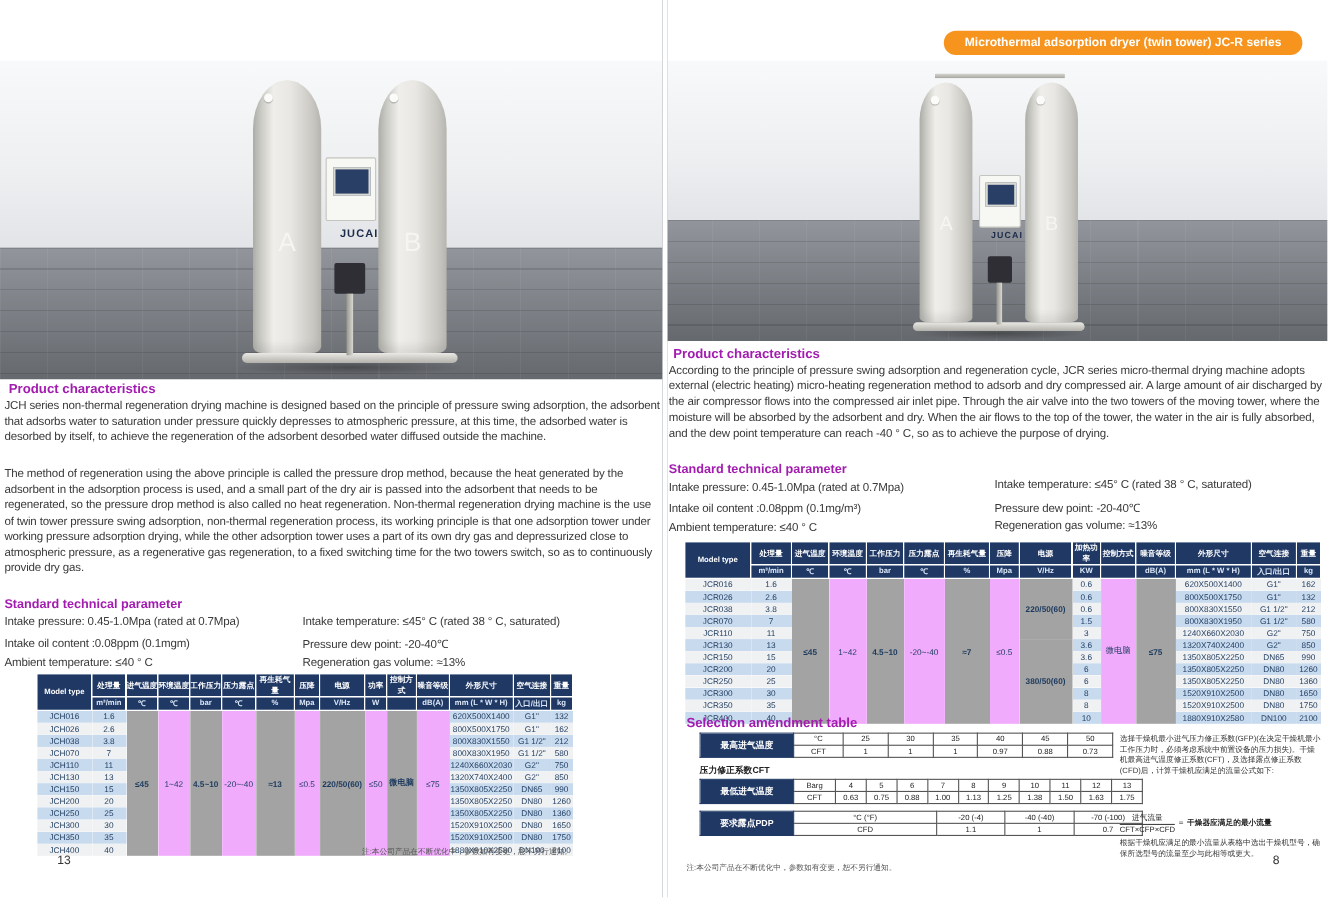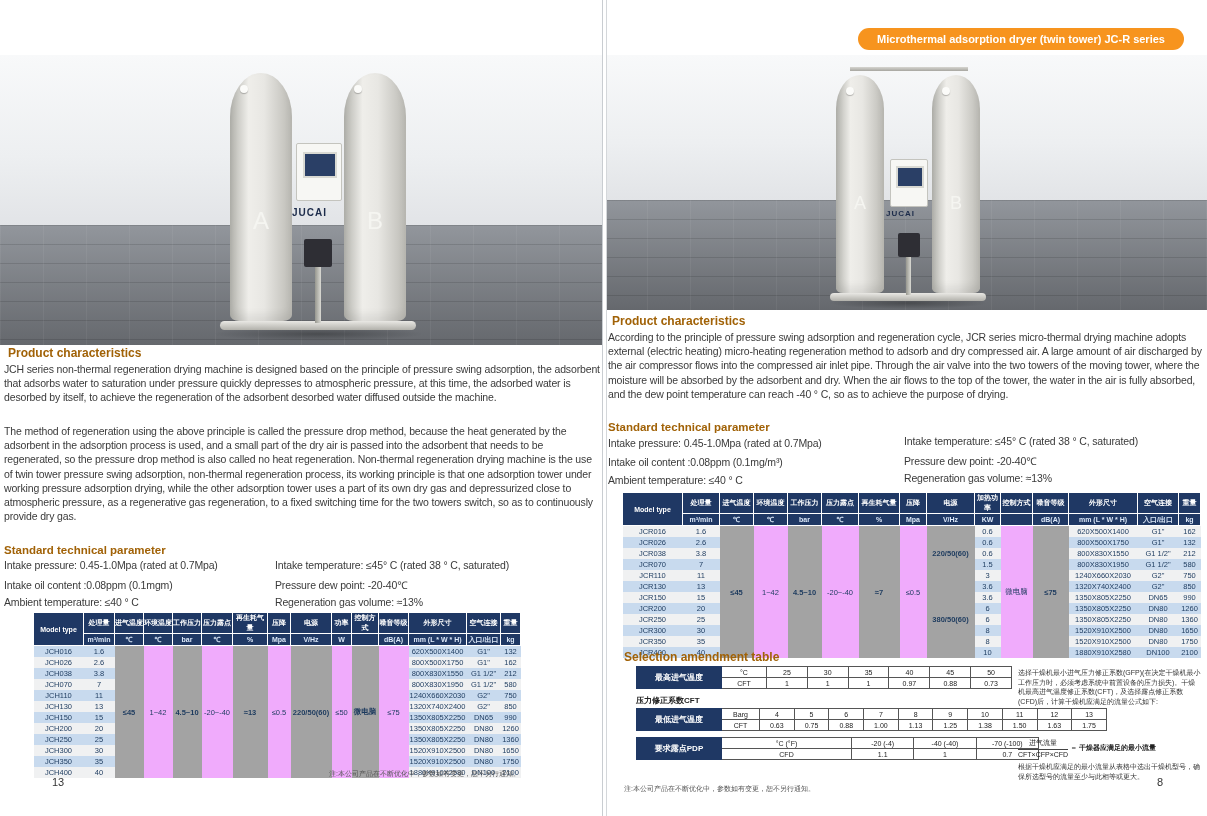--- a/index.html
+++ b/index.html
@@ -31,21 +31,21 @@
   .photo-right .floor{height:110px;}
   
   .dryer{position:absolute;}
   .tower{position:absolute;background:linear-gradient(90deg,#b3b3ad,#efeeea 30%,#e8e7e3 55%,#bcbbb5);
          border-radius:31px 31px 9px 9px/44px 44px 6px 6px;box-shadow:inset 0 -6px 8px rgba(0,0,0,.08);}
   .tower::after{content:'';position:absolute;top:12px;left:10px;width:8px;height:8px;border-radius:50%;
          background:#fbfbf9;box-shadow:0 1px 1px rgba(0,0,0,.25);}
   .tletter{position:absolute;left:0;right:0;top:54%;text-align:center;color:#f6f6f2;opacity:.95;}
   .ctrl{position:absolute;background:#f7f7f4;border:1px solid #c4c4be;border-radius:2px;}
   .screen{position:absolute;background:#2a3f66;border:2px solid #d9d9d3;}
-  .brand{position:absolute;font-weight:bold;color:#1c2b4a;text-align:left;letter-spacing:1px;}
+  .brand{position:absolute;font-weight:bold;color:#1c2b4a;text-align:right;letter-spacing:1px;}
   .lowbox{position:absolute;background:#2e2e34;border-radius:2px;}
   .droppipe{position:absolute;background:linear-gradient(90deg,#97978f,#d9d9d3);}
   .basebar{position:absolute;background:linear-gradient(#e9e8e4,#b2b1ab);border-radius:5px;}
   .toppipe{position:absolute;background:linear-gradient(#d6d5d0,#a7a6a0);}
   .dshadow{position:absolute;background:radial-gradient(ellipse at center,rgba(0,0,0,.30),transparent 70%);}
   
   .d-left{left:212px;top:12px;width:212px;height:276px;}
   .d-left .tower{width:62px;top:6px;height:248px;}
   .d-left .towerA{left:18px;} .d-left .towerB{left:132px;}
   .d-left .tletter{font-size:24px;}
@@ -63,21 +63,21 @@
   .d-right .tletter{font-size:18px;}
   .d-right .toppipe{left:22px;top:4px;width:118px;height:4px;}
   .d-right .ctrl{left:62px;top:96px;width:36px;height:46px;}
   .d-right .screen{left:5px;top:6px;width:24px;height:18px;}
   .d-right .brand{left:58px;top:146px;width:44px;font-size:8px;}
   .d-right .lowbox{left:70px;top:170px;width:22px;height:24px;}
   .d-right .droppipe{left:78px;top:194px;width:5px;height:38px;}
   .d-right .basebar{left:2px;top:230px;width:156px;height:8px;}
   .d-right .dshadow{left:0;top:234px;width:160px;height:12px;}
   
-  .sec{position:absolute;margin:0;font-size:12px;font-weight:bold;color:#a16207;}
+  .sec{position:absolute;margin:0;font-size:12px;font-weight:bold;color:#a21caf;}
   .body{position:absolute;margin:0;font-size:10.5px;line-height:14.2px;color:#3a3a3a;letter-spacing:-0.15px;}
   .pline{position:absolute;font-size:10.5px;color:#3a3a3a;white-space:nowrap;letter-spacing:-0.15px;}
   
   table.spec{position:absolute;border-collapse:collapse;table-layout:fixed;}
   table.spec th{background:#1f3864;color:#fff;font-size:7px;font-weight:bold;height:11px;padding:0;
                 border:1px solid rgba(255,255,255,.55);text-align:center;overflow:hidden;}
   table.spec th.unit{color:#dce8f8;}
   table.spec td{height:11px;padding:0;font-size:7.5px;text-align:center;color:#1c3a5e;overflow:hidden;white-space:nowrap;}
   td.rb{background:#c8daee;} td.rw{background:#f0f1f2;}
   td.mcA{background:#a3a3a3;font-weight:bold;} td.mcB{background:#f0abfc;}
@@ -515,21 +515,21 @@
             <td>1</td>
             <td>1</td>
             <td>1</td>
             <td>0.97</td>
             <td>0.88</td>
             <td>0.73</td>
           </tr>
         </tbody>
       </table>
       <div class="corr-caption">压力修正系数CFT</div>
-      <table class="corr" style="width: 471px;">
+      <table class="corr" style="width: 403px;">
         <colgroup>
           <col style="width: 85px;">
           <col style="width: 38px;">
         </colgroup>
         <tbody>
           <tr>
             <td class="lblcell" rowspan="2">最低进气温度</td>
             <td>Barg</td>
             <td>4</td>
             <td>5</td>

